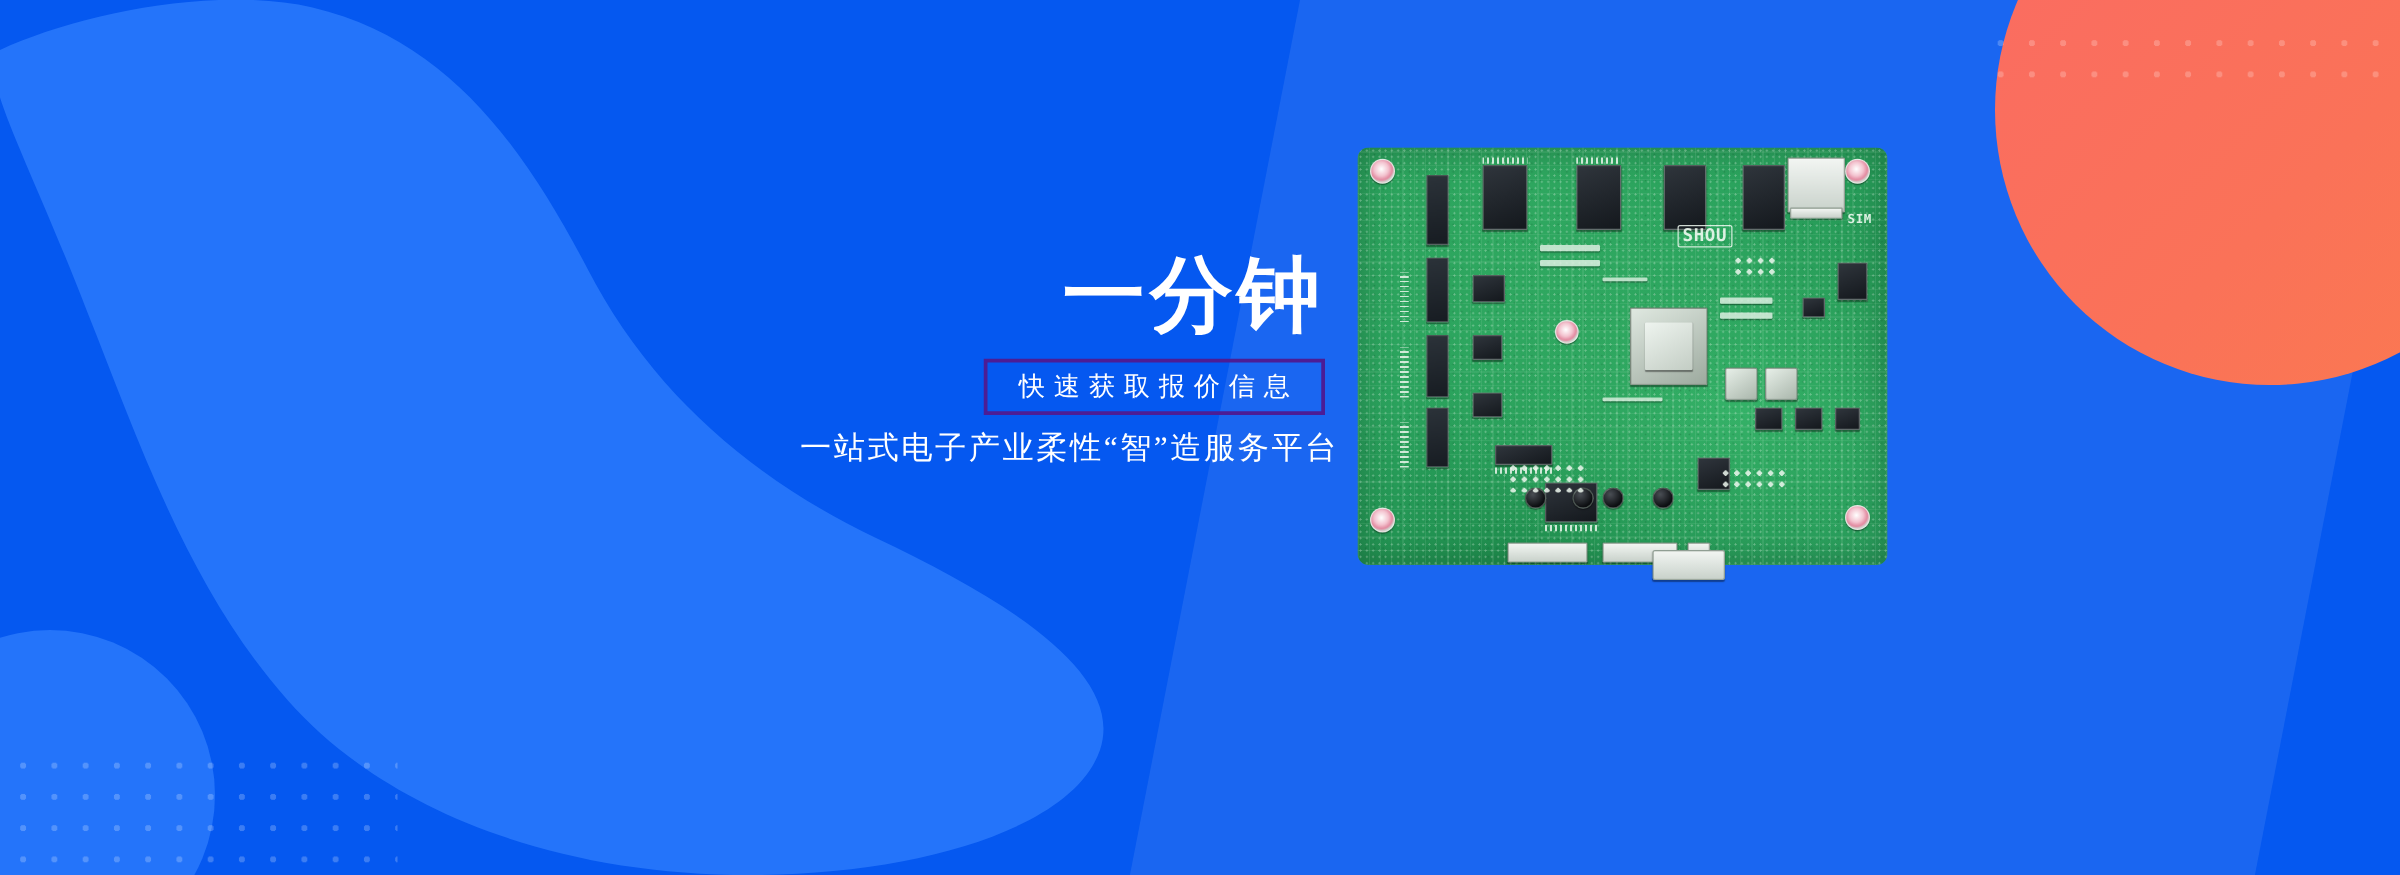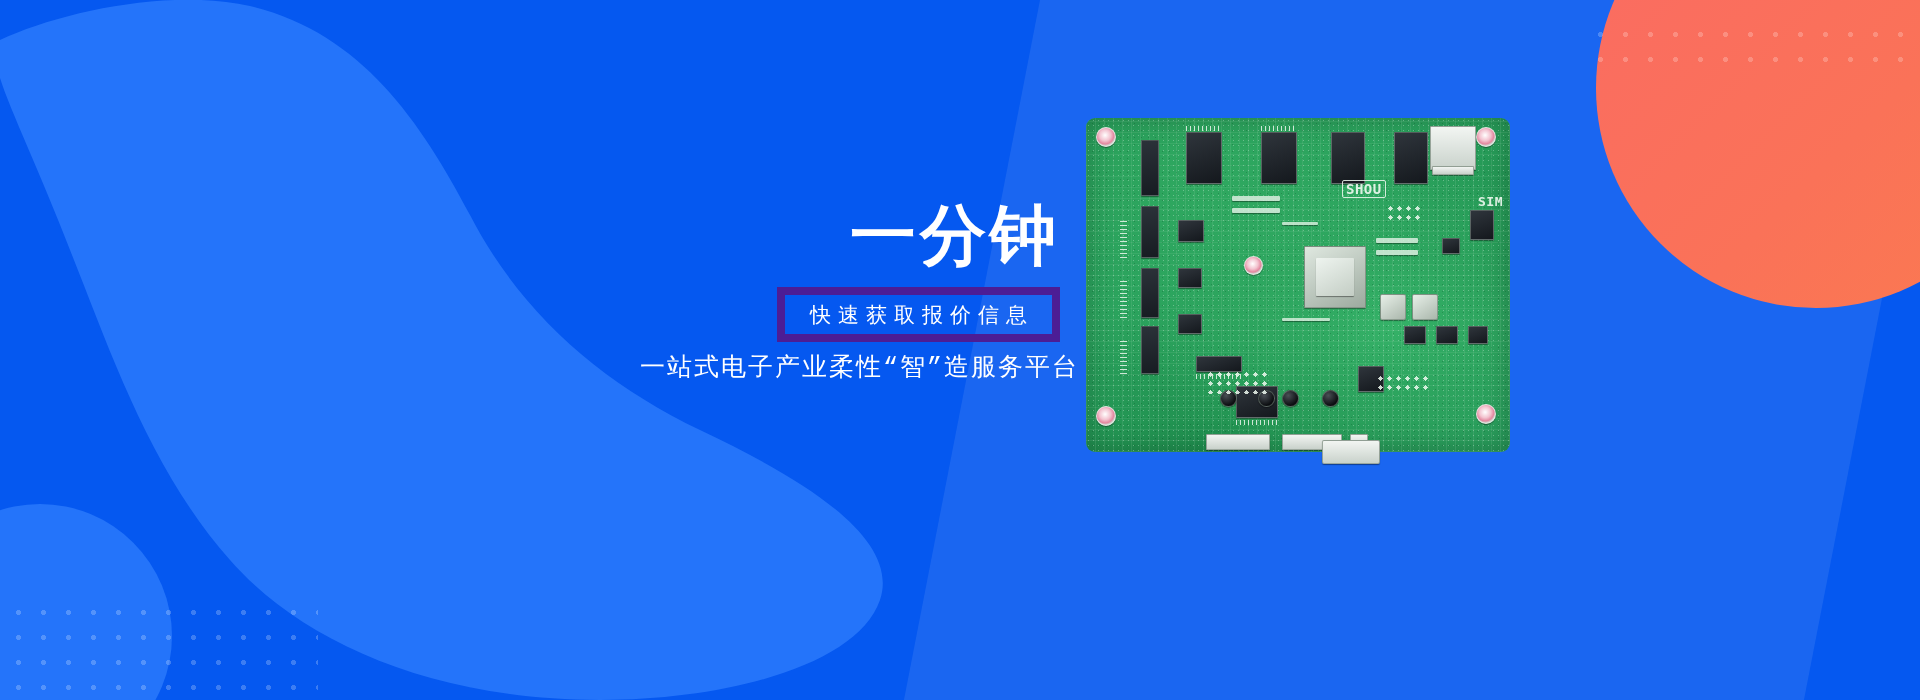--- a/index.html
+++ b/index.html
@@ -221,36 +221,36 @@
     letter-spacing: 4px;
     text-align: right;
     margin: 0;
     padding-top: 52px;
   }
   .headline .l2 { display: block; }
 
   .cta {
     display: inline-block;
     margin-top: 18px;
-    border: 8px solid #4c1d95;
+    border: 3px solid #4c1d95;
     color: #ffffff;
     font-size: 21px;
     letter-spacing: 7px;
     padding: 9px 18px 9px 25px;
     line-height: 1;
     background: transparent;
     cursor: pointer;
   }
   .subtitle {
     margin-top: 14px;
     color: #ffffff;
     font-size: 25px;
     letter-spacing: 2px;
     line-height: 1;
-    font-family: Liberation Mono, monospace;
+    font-family: Liberation Serif, serif;
     white-space: nowrap;
   }
 </style>
 </head>
 <body>
 
 <div class="banner">
 
   <svg class="bg-layer" viewBox="0 0 1920 700" preserveAspectRatio="none" aria-hidden="true">
     <rect x="0" y="0" width="1920" height="700" fill="#0558f0"></rect>
@@ -331,21 +331,21 @@
       <div class="pin-row" style="left:100px;top:8px;width:36px;height:5px;"></div>
       <div class="pin-row" style="left:175px;top:8px;width:36px;height:5px;"></div>
       <div class="pin-row" style="left:110px;top:256px;width:46px;height:5px;"></div>
       <div class="pin-row" style="left:150px;top:302px;width:42px;height:5px;"></div>
 
       <div class="comp conn" style="left:120px;top:316px;width:64px;height:16px;"></div>
       <div class="comp conn" style="left:196px;top:316px;width:60px;height:16px;"></div>
       <div class="comp conn" style="left:264px;top:316px;width:18px;height:14px;"></div>
 
       <div class="silk-label" style="left:256px;top:62px;font-size:14px;">SHOU</div>
-      <div class="silk-label" style="left:392px;top:77px;font-size:13px;border:none;padding:0;">SIM</div>
+      <div class="silk-label" style="left:392px;top:53px;font-size:10px;border:none;padding:0;">SIM</div>
     </div>
 
     <div class="comp conn" style="left:236px;top:322px;width:58px;height:24px;border-radius:2px;"></div>
   </div>
 
   <div class="text-block">
 
     <h1 class="headline">
       <span class="l1">一分钟</span>
     </h1>

